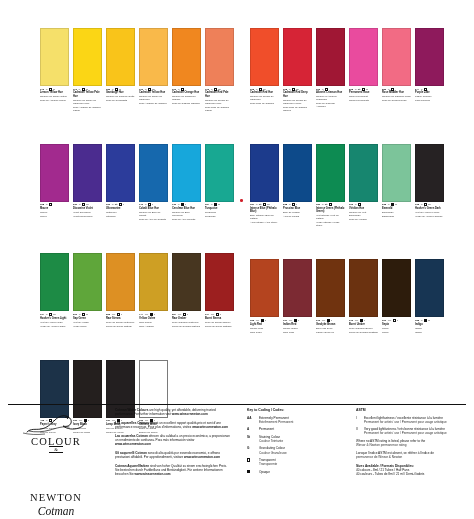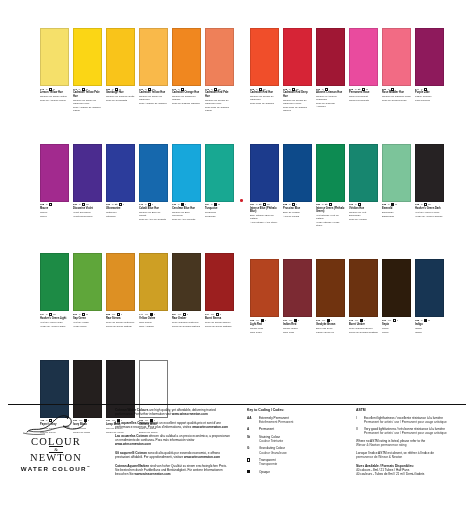--- a/index.html
+++ b/index.html
@@ -57,21 +57,21 @@
 
   
   .bottom{position:absolute;left:0;top:404px;width:474px;height:115px;}
   .rule{position:absolute;left:8px;top:0;width:458px;height:0.6px;background:#111;}
 
   .brand{position:absolute;left:8px;top:6px;width:96px;text-align:center;}
   .brand .swan{height:26px;display:flex;align-items:flex-end;justify-content:center;}
   .brand .wn1{font-family:"Liberation Serif",serif;font-size:10.5px;letter-spacing:1.1px;line-height:11px;}
   .brand .amp{font-family:"Liberation Serif",serif;font-size:4.6px;line-height:5px;}
   .brand .amp span{border-top:0.5px solid #111;border-bottom:0.5px solid #111;padding:0 5px;}
-  .brand .wn2{font-family:"Liberation Serif",serif;font-size:10.5px;letter-spacing:1.1px;line-height:11px;}
+  .brand .wn2{font-family:"Liberation Serif",serif;font-size:10.5px;letter-spacing:1.1px;line-height:11px;margin-top:40px;}
   .brand .cotman{font-family:"Liberation Serif",serif;font-style:italic;font-size:11.5px;line-height:13px;margin-top:2px;}
   .brand .wc{font-size:6.2px;font-weight:bold;letter-spacing:1.3px;line-height:8px;}
   .brand .wc sup{font-size:3px;vertical-align:super;}
 
   .blurb{position:absolute;left:115px;top:4px;width:115px;}
   .blurb p{margin:0 0 4.5px 0;font-size:3.1px;line-height:4.2px;color:#111;}
   .blurb b{font-weight:bold;}
   .blurb .url{font-weight:bold;}
 
   .keycol{position:absolute;left:247px;top:4px;width:103px;}
@@ -697,20 +697,21 @@
                    C49 16, 45 17, 42 16 C46 19, 52 20, 58 18 C62 16.5, 64 14, 65 11" fill="none" stroke="#111" stroke-width="0.9" stroke-linecap="round"></path>
           <path d="M8 21 C14 22.5, 22 22, 29 20 C36 18, 42 16, 48 17" fill="none" stroke="#111" stroke-width="0.7" stroke-linecap="round"></path>
           <path d="M44 7.5 C46 6.5, 48 7, 48.5 8.5" fill="none" stroke="#111" stroke-width="0.7"></path>
           <circle cx="46.5" cy="8.2" r="0.7" fill="#111"></circle>
           <path d="M2 23 C8 24.5, 16 25, 24 24" fill="none" stroke="#111" stroke-width="0.6"></path>
         </svg>
       </div>
       <div class="wn1">COLOUR</div>
       <div class="amp"><span>&amp;</span></div>
       <div class="wn2">NEWTON</div>
+      <div class="cotman">Cotman</div>
       <div class="wc"><span>WATER COLOUR</span><sup>™</sup></div>
     </div>
 
     <div class="blurb">
         <p><b>Cotman Water Colours</b> are high quality, yet affordable, delivering trusted performance. For further information visit <span class="url">www.winsornewton.com</span></p>
         <p><b>Les aquarelles Cotman</b> offrent un excellent rapport qualité-prix et sont d'une performance reconnue. Pour plus d'informations, visitez <span class="url">www.winsornewton.com</span></p>
         <p><b>Las acuarelas Cotman</b> ofrecen alta calidad a un precio económico, a proporcionan un rendimiento de confianza. Para más información visitar <span class="url">www.winsornewton.com</span></p>
         <p><b>Gli acquerelli Cotman</b> sono di alta qualità pur essendo economici, e offrono prestazioni affidabili. Per approfondimenti, visitare <span class="url">www.winsornewton.com</span></p>
         <p><b>Cotman Aquarellfarben</b> sind von hoher Qualität zu einem erschwinglichen Preis. Sie bestechen durch Farbbrillanz und Beständigkeit. Für weitere Informationen besuchen Sie <span class="url">www.winsornewton.com</span></p>
       </div>

